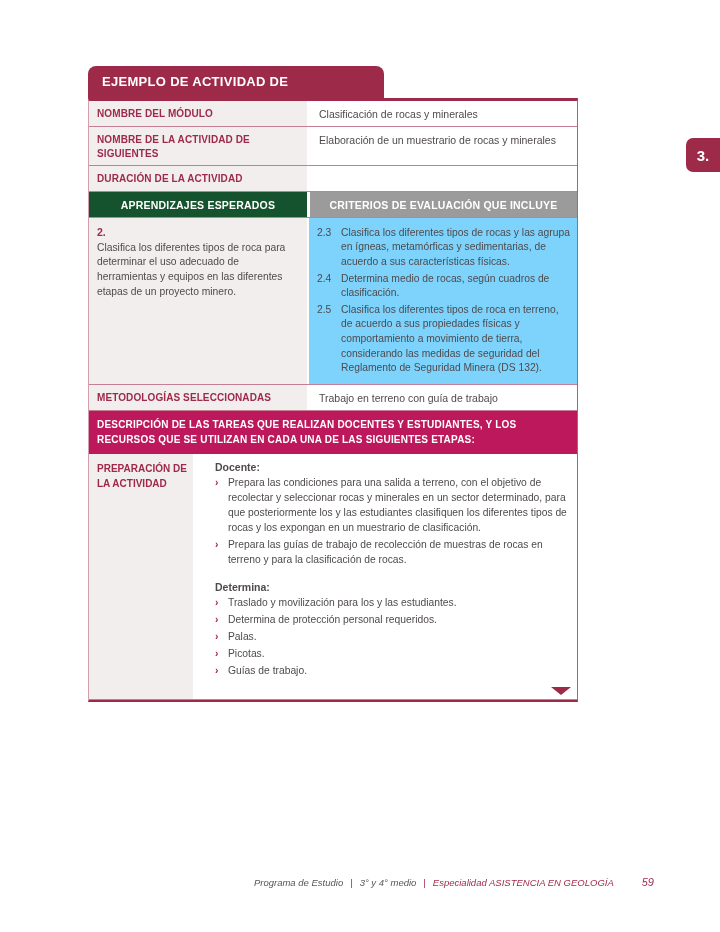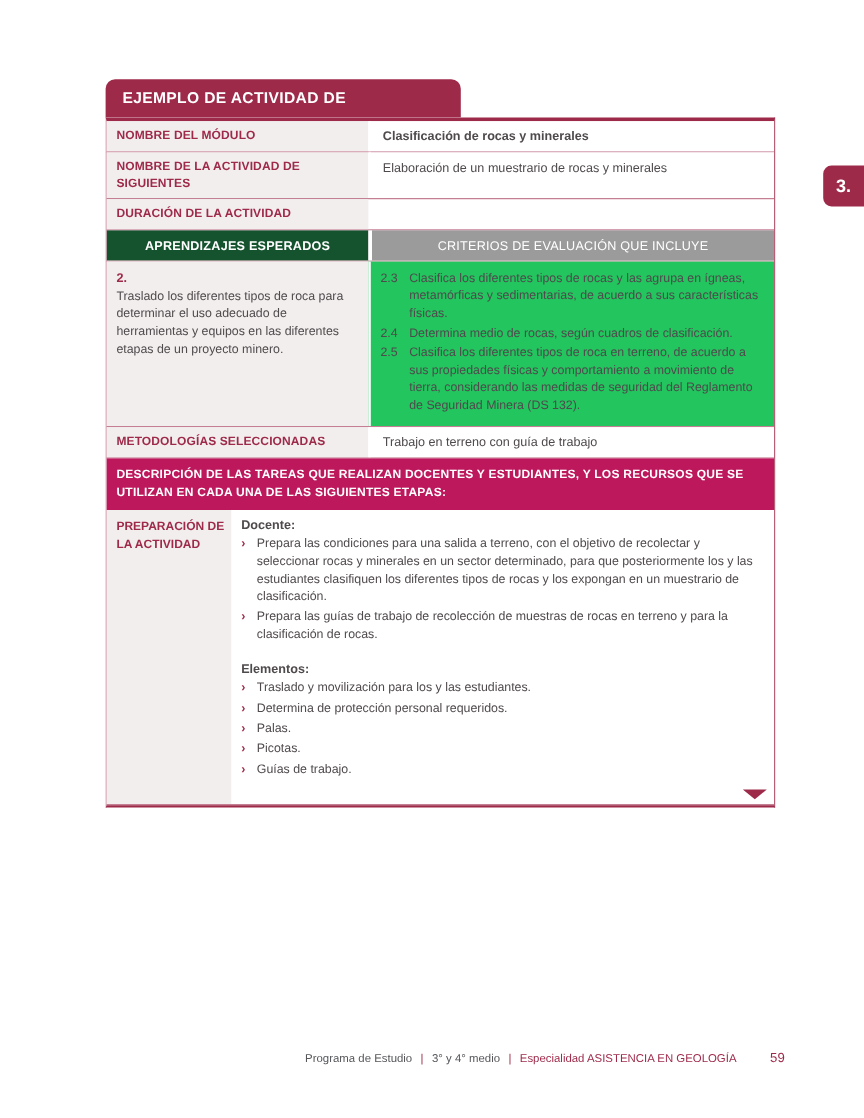--- a/index.html
+++ b/index.html
@@ -8,69 +8,69 @@
 
   .content { position:absolute; left:88px; top:66px; width:566px; }
 
   .title-box {
     width:296px; height:32px; background:#9E2A4A; color:#ffffff;
     font-size:13px; font-weight:bold; letter-spacing:0.3px;
     line-height:32px; padding-left:14px; border-radius:8px 8px 0 0;
   }
 
   .table {
-    position:relative; width:558px;
+    position:relative; width:490px;
     border-top:3px solid #9E2A4A; border-bottom:2px solid #9E2A4A;
     border-left:1px solid rgba(158,42,74,0.45); border-right:1px solid rgba(158,42,74,0.75);
     background:#ffffff;
   }
 
   .t-row { display:flex; border-bottom:1px solid rgba(158,42,74,0.6); }
   .t-row:last-child { border-bottom:none; }
 
   .t-label {
     width:218px; flex:none; background:#F2EEEE; color:#9E2A4A;
     font-size:10px; font-weight:bold; letter-spacing:0.1px;
     padding:6px 6px 5px 8px; line-height:1.35;
   }
   .t-value {
     flex:1; background:#ffffff; color:#4F4A4C; font-size:10.5px;
     padding:6px 8px 5px 10px; line-height:1.35; border-left:2px solid #ffffff;
   }
-  .t-value.bold { font-weight:bold; }
+  .t-value.bold { font-weight:normal; }
 
   .hdr-left {
     width:218px; flex:none; background:#14532d; color:#ffffff;
     font-size:10.5px; font-weight:bold; text-align:center;
     padding:7px 4px 6px 4px; letter-spacing:0.2px;
   }
   .hdr-right {
     flex:1; background:#9B9B9B; color:#ffffff;
-    font-size:10.5px; font-weight:normal; text-align:center;
+    font-size:10.5px; font-weight:bold; text-align:center;
     padding:7px 4px 6px 4px; letter-spacing:0.2px; border-left:3px solid #ffffff;
   }
 
   .ae-cell { width:218px; flex:none; background:#F2EEEE; padding:8px 8px 6px 8px; }
   .ae-num { color:#9E2A4A; font-size:10.5px; font-weight:bold; margin-bottom:3px; }
   .ae-text { color:#4F4A4C; font-size:10.3px; line-height:1.42; }
-  .crit-cell { flex:1; background:#22c55e; padding:8px 6px 6px 8px; border-left:2px solid #ffffff; min-height:126px; }
+  .crit-cell { flex:1; background:#7dd3fc; padding:8px 6px 6px 8px; border-left:2px solid #ffffff; min-height:126px; }
   .crit { display:flex; margin-bottom:2px; color:#4F4A4C; font-size:10.3px; line-height:1.42; }
   .crit-num { width:24px; flex:none; }
   .crit-text { flex:1; }
 
   .banner {
     background:#be185d; color:#ffffff; font-size:10px; font-weight:bold;
     letter-spacing:0.2px; line-height:1.5; padding:6px 10px 7px 8px;
   }
 
   .prep-label {
     width:104px; flex:none; background:#F2EEEE; color:#9E2A4A;
     font-size:10px; font-weight:bold; padding:7px 6px 5px 8px; line-height:1.5;
   }
-  .prep-body { flex:1; background:#ffffff; padding:7px 10px 18px 6px; border-left:2px solid #ffffff; min-height:212px; }
+  .prep-body { flex:1; background:#ffffff; padding:7px 10px 18px 20px; border-left:2px solid #ffffff; min-height:212px; }
   .sub-head { color:#4F4A4C; font-size:10.5px; font-weight:bold; margin-bottom:3px; }
   .sub-head.spaced { margin-top:14px; }
   .b-item { display:flex; color:#4F4A4C; font-size:10.3px; line-height:1.45; margin-bottom:2px; }
   .b-mark { width:13px; flex:none; color:#9E2A4A; font-weight:bold; }
   .b-text { flex:1; }
 
   .arrow {
     position:absolute; right:6px; bottom:5px; width:0; height:0;
     border-left:10px solid transparent; border-right:10px solid transparent;
     border-top:8px solid #9E2A4A;
@@ -78,21 +78,21 @@
 
   .side-tab {
     position:absolute; left:686px; top:138px; width:34px; height:34px;
     background:#9E2A4A; border-radius:7px 0 0 7px; color:#ffffff;
     font-size:15px; font-weight:bold; display:flex; align-items:center; justify-content:center;
   }
 
   .footer {
     position:absolute; top:876px; left:0; width:654px;
     display:flex; justify-content:flex-end; align-items:baseline; gap:28px;
-    font-size:9.5px; color:#55565A;
+    font-size:9.5px; color:#55565A;font-style:italic;
   }
   .footer .seg { white-space:pre; }
   .footer .pipe { color:#9E2A4A; margin:0 7px; }
   .footer .maroon { color:#9E2A4A; }
   .footer .pagenum { color:#9E2A4A; font-size:11px; }
 </style>
 </head>
 <body>
 
 <div class="page">
@@ -118,21 +118,21 @@
       </div>
 
       <div class="t-row">
         <div class="hdr-left">APRENDIZAJES ESPERADOS</div>
         <div class="hdr-right">CRITERIOS DE EVALUACIÓN QUE INCLUYE</div>
       </div>
 
       <div class="t-row">
         <div class="ae-cell">
           <div class="ae-num">2.</div>
-          <div class="ae-text">Traslado los diferentes tipos de roca para determinar el uso adecuado de herramientas y equipos en las diferentes etapas de un proyecto minero.</div>
+          <div class="ae-text">Clasifica los diferentes tipos de roca para determinar el uso adecuado de herramientas y equipos en las diferentes etapas de un proyecto minero.</div>
         </div>
         <div class="crit-cell">
           <div class="crit">
             <span class="crit-num">2.3</span>
             <span class="crit-text">Clasifica los diferentes tipos de rocas y las agrupa en ígneas, metamórficas y sedimentarias, de acuerdo a sus características físicas.</span>
           </div>
           <div class="crit">
             <span class="crit-num">2.4</span>
             <span class="crit-text">Determina medio de rocas, según cuadros de clasificación.</span>
           </div>
@@ -155,21 +155,21 @@
         <div class="prep-body">
           <div class="sub-head">Docente:</div>
           <div class="b-item">
             <span class="b-mark">›</span>
             <span class="b-text">Prepara las condiciones para una salida a terreno, con el objetivo de recolectar y seleccionar rocas y minerales en un sector determinado, para que posteriormente los y las estudiantes clasifiquen los diferentes tipos de rocas y los expongan en un muestrario de clasificación.</span>
           </div>
           <div class="b-item">
             <span class="b-mark">›</span>
             <span class="b-text">Prepara las guías de trabajo de recolección de muestras de rocas en terreno y para la clasificación de rocas.</span>
           </div>
-          <div class="sub-head spaced">Elementos:</div>
+          <div class="sub-head spaced">Determina:</div>
           <div class="b-item">
             <span class="b-mark">›</span>
             <span class="b-text">Traslado y movilización para los y las estudiantes.</span>
           </div>
           <div class="b-item">
             <span class="b-mark">›</span>
             <span class="b-text">Determina de protección personal requeridos.</span>
           </div>
           <div class="b-item">
             <span class="b-mark">›</span>

